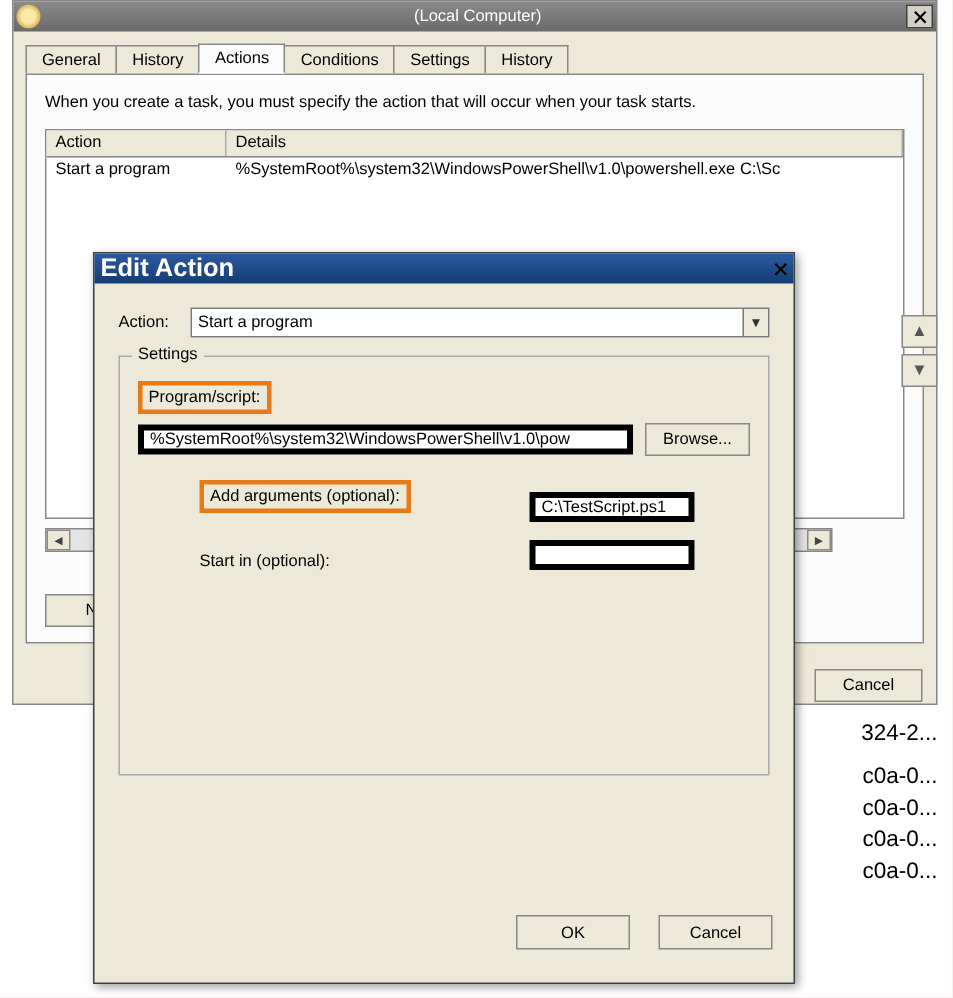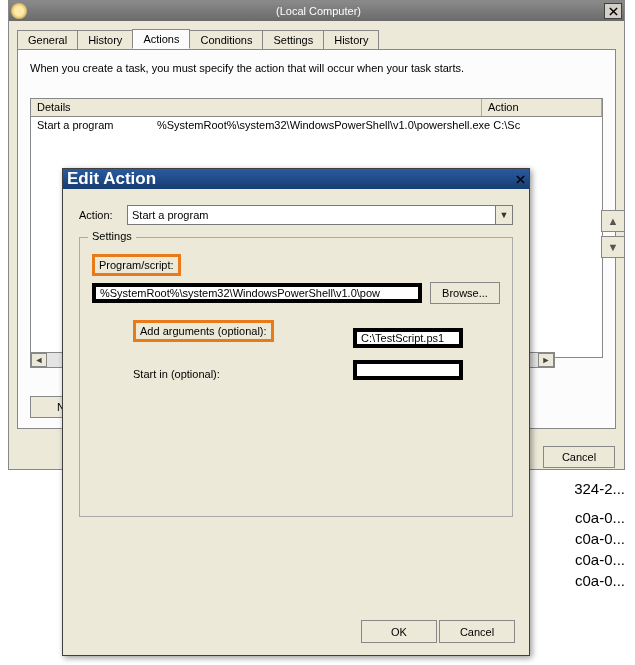--- a/index.html
+++ b/index.html
@@ -68,21 +68,21 @@
     border-bottom: 1px solid #fcfcfc;
   }
   .tab-panel {
     margin: 0 8px 8px 8px;
     background: #fcfcfc;
     border: 1px solid #888;
     padding: 12px;
     height: 380px;
     position: relative;
   }
-  .desc { color: #000; margin-bottom: 24px; }
+  .desc { color: #000; margin-bottom: 12px; }
   .table-frame {
     border: 1px solid #888;
     background: #fff;
     height: 260px;
   }
   .thead {
     display: flex;
     background: #ece9d8;
     border-bottom: 1px solid #888;
     height: 18px;
@@ -231,22 +231,22 @@
     font-family:inherit;
     font-size:11px;
   }
   .prog-row { display:flex; gap:8px; align-items:center; margin-bottom:16px; }
   .prog-row .text-input { flex:1; }
   .two-col { display:flex; align-items:flex-end; margin-bottom:12px;padding-left:41px; }
   .two-col .label-col { width:220px; }
   .two-col .text-input { width:110px; }
   .dlg-footer {
     position:absolute;
-    bottom:12px; right:14px;
-    display:flex; gap:2px;
+    bottom:22px; right:14px;
+    display:flex; gap:19px;
   }
   .dlg-footer .btn { min-width:76px; height:23px; }
 
   svg.x-icon { width:9px; height:9px; }
 </style>
 </head>
 <body>
 
 <div class="main-window">
   <div class="titlebar">
@@ -266,22 +266,22 @@
     <div class="tab">Conditions</div>
     <div class="tab">Settings</div>
     <div class="tab">History</div>
   </div>
 
   <div class="tab-panel">
     <div class="desc">When you create a task, you must specify the action that will occur when your task starts.</div>
 
     <div class="table-frame">
       <div class="thead">
+        <div class="th action">Action</div>
         <div class="th details">Details</div>
-        <div class="th action">Action</div>
       </div>
       <div class="trow">
         <div class="td action">Start a program</div>
         <div class="td details">%SystemRoot%\system32\WindowsPowerShell\v1.0\powershell.exe C:\Sc</div>
       </div>
     </div>
 
     <div class="side-btns">
       <div class="small-btn">
         <span>▲</span>

